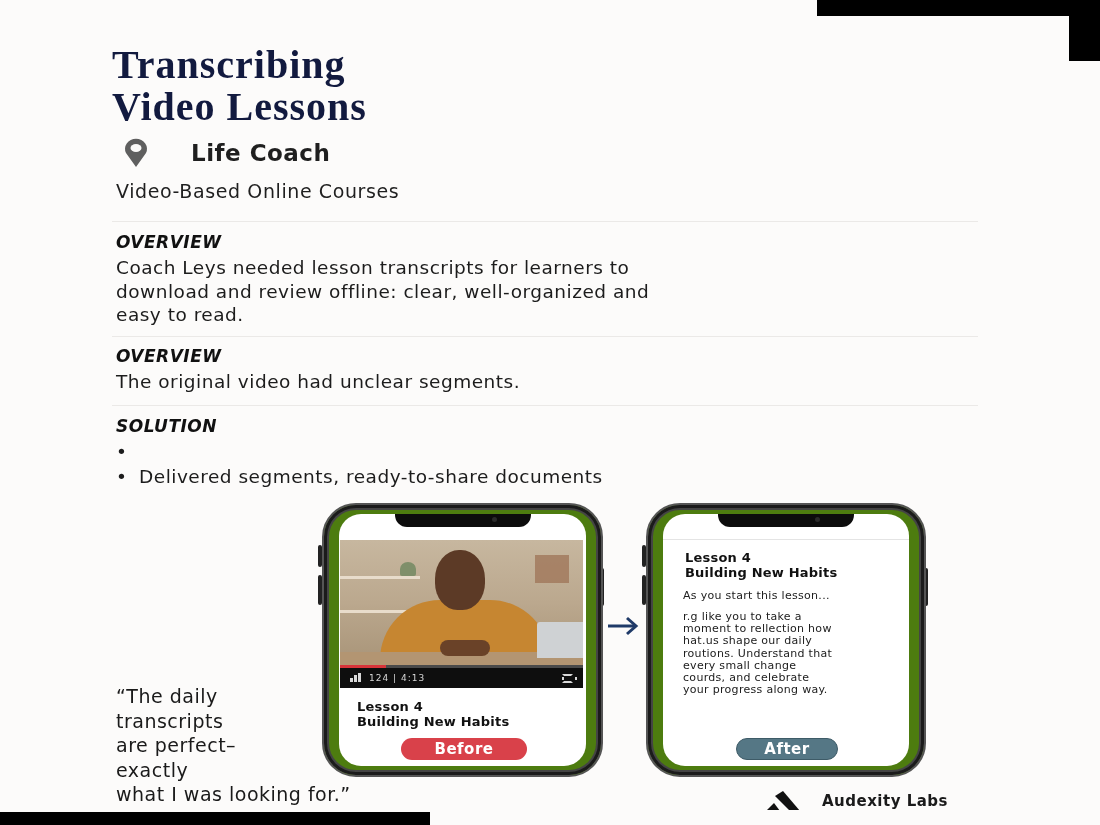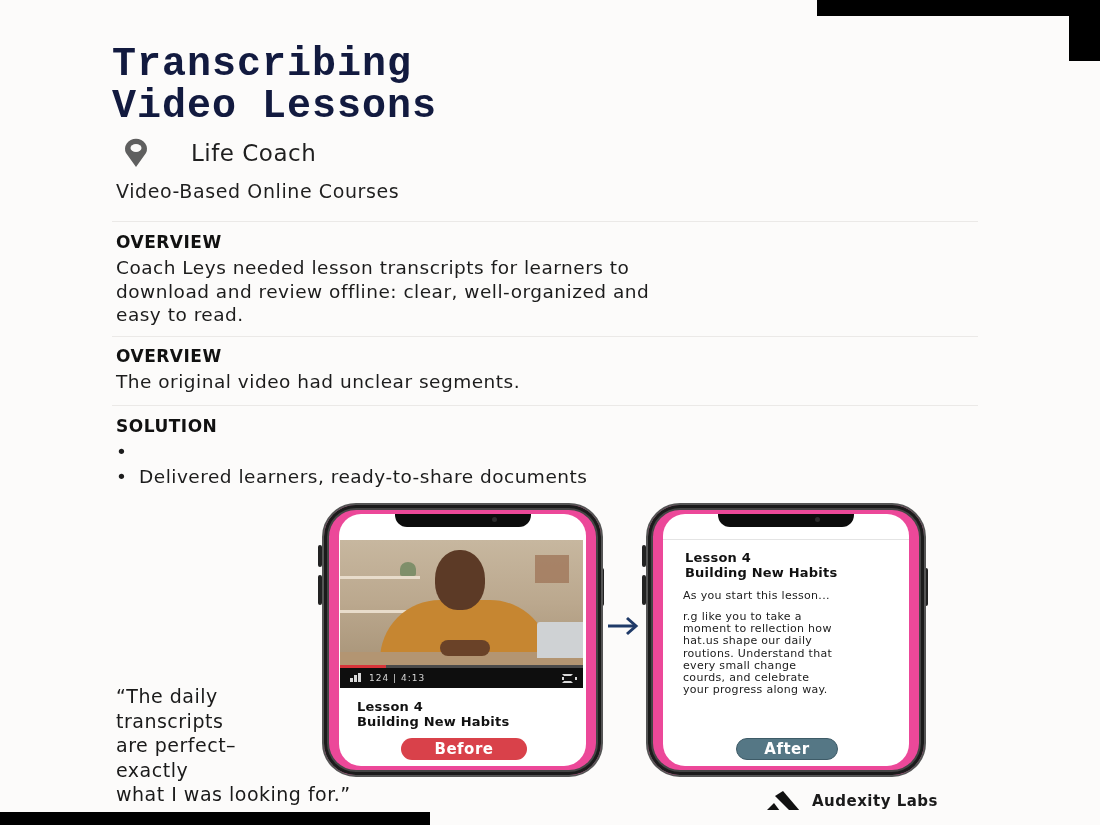--- a/index.html
+++ b/index.html
@@ -3,38 +3,38 @@
 <meta charset="utf-8">
 <style>
   * { box-sizing: border-box; margin: 0; padding: 0; }
   html, body { width: 1100px; height: 825px; overflow: hidden; background: #fcfbfa; }
   body { position: relative; font-family: "DejaVu Sans", "Liberation Sans", sans-serif; color: #1a1a1a; }
 
   .corner-top { position: absolute; left: 817px; top: 0; width: 283px; height: 16px; background: #000; }
   .corner-right { position: absolute; left: 1069px; top: 0; width: 31px; height: 61px; background: #000; }
   .bottom-bar { position: absolute; left: 0; top: 812px; width: 430px; height: 13px; background: #000; }
 
-  .title { position: absolute; left: 112px; top: 44px; font-family: Liberation Mono, monospace; font-weight: bold; font-size: 40px; line-height: 42px; color: #121a3f; letter-spacing: 1px; }
-
-  .role-row { position: absolute; left: 118px; top: 138px; display: flex; align-items: center; }
+  .title { position: absolute; left: 112px; top: 44px; font-family: Liberation Serif, serif; font-weight: bold; font-size: 40px; line-height: 42px; color: #121a3f; letter-spacing: 1px; }
+
+  .role-row { position: absolute; left: 118px; top: 138px; display: flex; align-items: center; font-weight: bold; }
   .pin-icon { width: 36px; height: 30px; display: inline-block; }
   .role-label { margin-left: 37px; font-size: 23px; color: #1f1f1f; letter-spacing: 0.5px; }
 
   .subtitle { position: absolute; left: 116px; top: 180px; font-size: 19px; color: #1f1f1f; letter-spacing: 0.6px; }
 
   .divider { position: absolute; left: 112px; width: 866px; height: 1px; background: #ebe9e7; }
 
-  .section-head { position: absolute; left: 116px; font-weight: bold; font-size: 17px; color: #111; letter-spacing: 0.5px; }
+  .section-head { position: absolute; left: 116px; font-weight: bold; font-size: 17px; color: #111; letter-spacing: 0.5px; font-style: italic; }
   .section-body { position: absolute; left: 116px; font-size: 18.5px; line-height: 23.5px; color: #1c1c1c; letter-spacing: 0.5px; width: 790px; }
 
   .bullets { position: absolute; left: 116px; top: 439px; list-style: none; }
   .bullets li { font-size: 18.5px; line-height: 25px; color: #1c1c1c; letter-spacing: 0.5px; display: flex; }
   .bullets li .dot { width: 23px; display: inline-block; }
 
-  .phone { position: absolute; background: #ec4899; border-radius: 34px; border: 2px solid #555; box-shadow: inset 0 0 0 3px #1b1b1b, inset 0 0 0 5px #444; }
+  .phone { position: absolute; background: #4d7c0f; border-radius: 34px; border: 2px solid #555; box-shadow: inset 0 0 0 3px #1b1b1b, inset 0 0 0 5px #444; }
   .phone .screen { position: absolute; left: 15px; top: 9px; right: 15px; bottom: 9px; background: #fff; border-radius: 22px; overflow: hidden; }
   .phone .notch { position: absolute; top: 9px; left: 50%; transform: translateX(-50%); width: 136px; height: 13px; background: #0c0c0c; border-radius: 0 0 12px 12px; z-index: 3; }
   .phone .notch-cam { position: absolute; top: 3px; right: 34px; width: 5px; height: 5px; border-radius: 50%; background: #2a2a2a; }
   .side-btn { position: absolute; width: 4px; background: #222; border-radius: 2px; }
 
   .video { position: absolute; left: 1px; top: 26px; width: 243px; height: 125px; background: linear-gradient(180deg, #c7b79f 0%, #bba88e 50%, #a89478 100%); overflow: hidden; }
   .vid-shelf { position: absolute; left: 0; top: 36px; width: 80px; height: 3px; background: #e8dccb; }
   .vid-shelf2 { position: absolute; left: 0; top: 70px; width: 80px; height: 3px; background: #e8dccb; }
   .vid-plant { position: absolute; left: 60px; top: 22px; width: 16px; height: 14px; background: #7f8f6a; border-radius: 50% 50% 2px 2px; }
   .vid-lamp { position: absolute; right: 14px; top: 15px; width: 34px; height: 28px; background: #a0775a; opacity: 0.8; }
@@ -57,21 +57,21 @@
   .pill-after { background: #557785; border: 1px solid #3e5b67; }
 
   .after-text { position: absolute; left: 20px; font-size: 11px; line-height: 12.2px; color: #202020; letter-spacing: 0.3px; }
 
   .arrow { position: absolute; left: 606px; top: 616px; width: 34px; height: 20px; }
 
   .quote { position: absolute; left: 116px; top: 684px; font-size: 19px; line-height: 24.5px; color: #1a1a1a; letter-spacing: 0.5px; }
 
   .brand { position: absolute; left: 764px; top: 790px; display: flex; align-items: center; }
   .brand-logo { width: 48px; height: 22px; }
-  .brand-name { font-weight: bold; font-size: 15px; color: #1a1a1a; letter-spacing: 0.5px; }
+  .brand-name { margin-left: 10px; font-weight: bold; font-size: 15px; color: #1a1a1a; letter-spacing: 0.5px; }
 </style>
 </head>
 <body>
 
 <div class="corner-top"></div>
 <div class="corner-right"></div>
 <div class="bottom-bar"></div>
 
 <h1 class="title">
   <span>Transcribing</span><br>
@@ -106,21 +106,21 @@
 
 <div class="divider" style="top:405px"></div>
 
 <div class="section-head" style="top:416px">SOLUTION</div>
 <ul class="bullets">
   <li>
     <span class="dot">•</span>
   </li>
   <li>
     <span class="dot">•</span>
-    <span>Delivered learners, ready-to-share documents</span>
+    <span>Delivered segments, ready-to-share documents</span>
   </li>
 </ul>
 
 <div class="side-btn" style="left:318px; top:545px; height:22px;"></div>
 <div class="side-btn" style="left:318px; top:575px; height:30px;"></div>
 <div class="side-btn" style="left:600px; top:568px; height:38px;"></div>
 <div class="phone" style="left:322px; top:503px; width:281px; height:274px;padding-left:20px;">
   <div class="notch">
       <span class="notch-cam"></span>
     </div>

